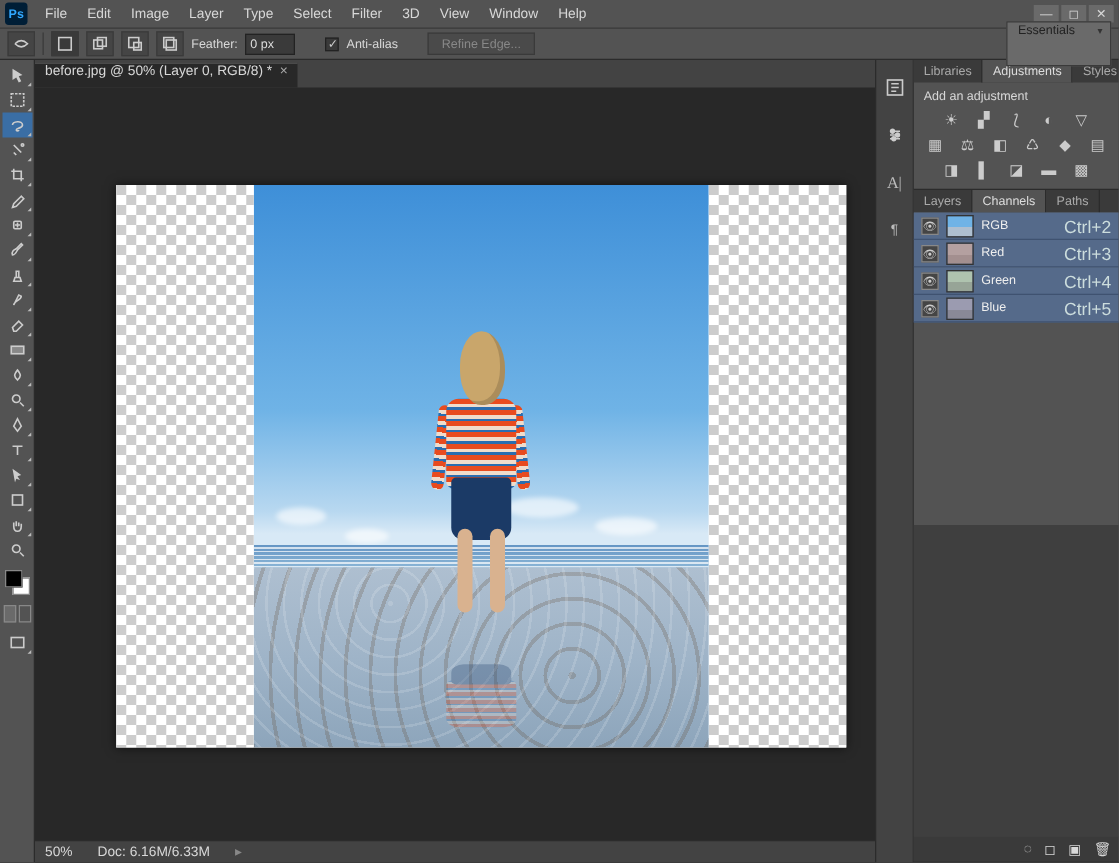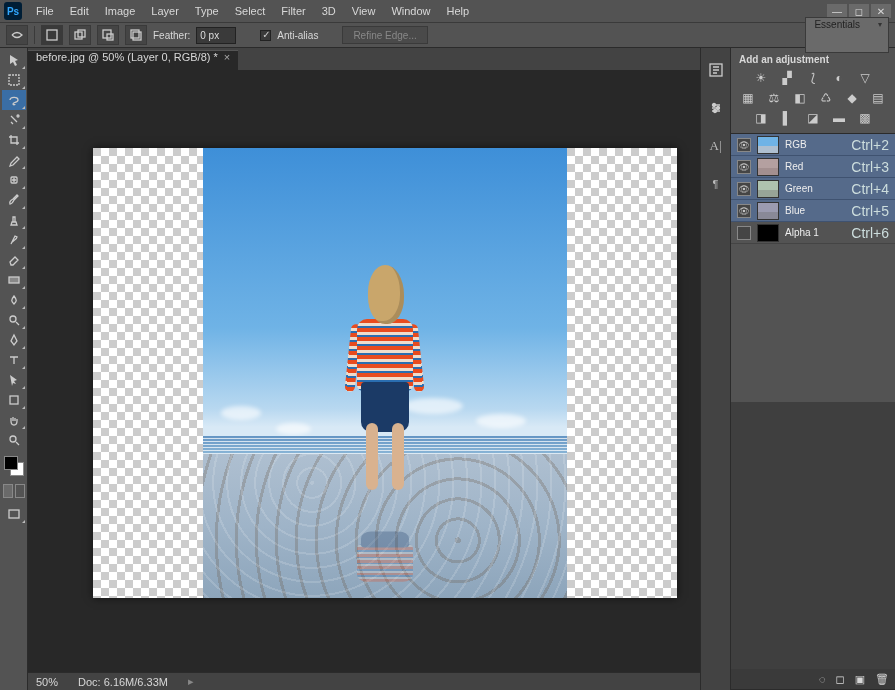--- a/index.html
+++ b/index.html
@@ -363,22 +363,27 @@
         </svg>
       </div>
     <div class="dockicon" style="font-family:serif;font-size:13px">A|</div>
     <div class="dockicon">¶</div>
   </div>
 
   <div class="panels">
 
 
     <div class="panel">
+      <div class="ptabs">
+        <div class="ptab">Libraries</div>
+        <div class="ptab act">Adjustments</div>
+        <div class="ptab">Styles</div>
+      </div>
       <div class="adjbody">
-        <div style="font-size:10px;font-weight:bold">Add an adjustment</div>
+        <div style="font-size:10px;font-weight:normal">Add an adjustment</div>
         <div class="adjrow">
           <div class="adjicon">☀</div>
           <div class="adjicon">▞</div>
           <div class="adjicon">⟅</div>
           <div class="adjicon">◐</div>
           <div class="adjicon">▽</div>
         </div>
         <div class="adjrow">
           <div class="adjicon">▦</div>
           <div class="adjicon">⚖</div>
@@ -391,20 +396,25 @@
           <div class="adjicon">◨</div>
           <div class="adjicon">▌</div>
           <div class="adjicon">◪</div>
           <div class="adjicon">▬</div>
           <div class="adjicon">▩</div>
         </div>
       </div>
     </div>
 
     <div class="panel" style="flex:1;min-height:0">
+      <div class="ptabs">
+        <div class="ptab">Layers</div>
+        <div class="ptab act">Channels</div>
+        <div class="ptab">Paths</div>
+      </div>
       <div class="chanbody" id="channels-list">
           <div class="chanrow">
             <span class="eye">👁</span>
             <span class="thumb rgb"></span>
             <span class="chname">RGB</span>
             <span class="chsc">Ctrl+2</span>
           </div>
           <div class="chanrow">
             <span class="eye">👁</span>
             <span class="thumb r"></span>
@@ -415,26 +425,20 @@
             <span class="eye">👁</span>
             <span class="thumb g"></span>
             <span class="chname">Green</span>
             <span class="chsc">Ctrl+4</span>
           </div>
           <div class="chanrow">
             <span class="eye">👁</span>
             <span class="thumb b"></span>
             <span class="chname">Blue</span>
             <span class="chsc">Ctrl+5</span>
-          </div>
-          <div class="chanrow off">
-            <span class="eye off">👁</span>
-            <span class="thumb a"></span>
-            <span class="chname">Alpha 1</span>
-            <span class="chsc">Ctrl+6</span>
           </div>
         </div>
       <div class="panelspacer"></div>
       <div class="chanfoot">
         <span>◌</span>
         <span>◻</span>
         <span>▣</span>
         <span>🗑</span>
       </div>
     </div>

